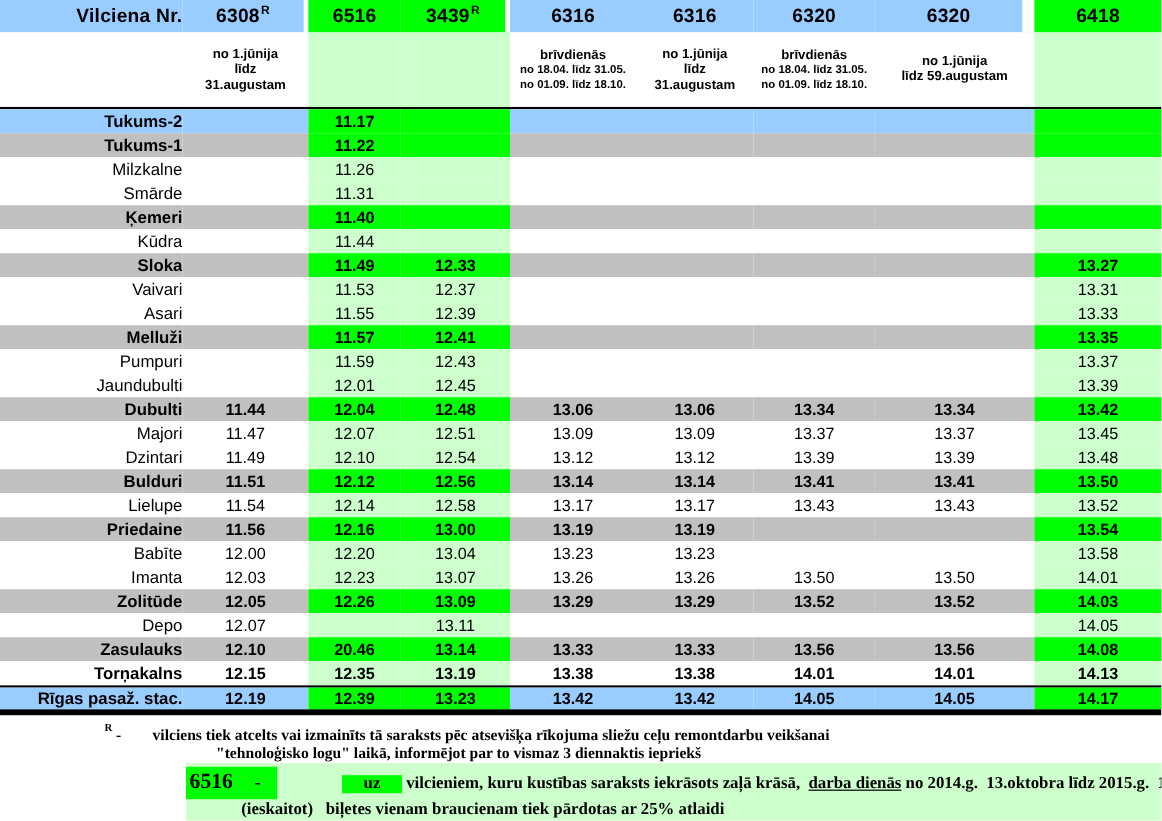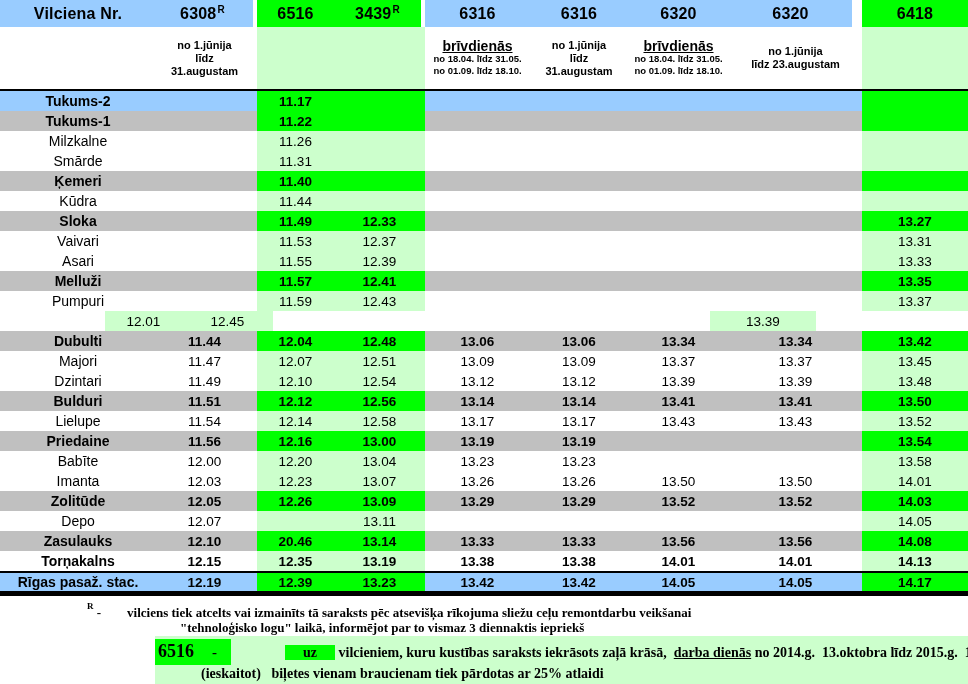--- a/index.html
+++ b/index.html
@@ -3,35 +3,35 @@
 <meta charset="utf-8">
 <style>
   *{box-sizing:border-box}
   html,body{margin:0;padding:0;background:#fff}
   body{width:968px;height:684px;font-family:"Liberation Sans",sans-serif;color:#000}
   .sheet{position:relative;width:968px;height:684px;background:#fff;overflow:hidden}
 
   .hrow{display:flex;height:27px}
   .subrow{display:flex;height:62px}
   .cell{flex:0 0 auto;display:flex;align-items:center;justify-content:center;overflow:hidden}
-  .cs{width:152px;justify-content:center;padding-left:4px}
+  .cs{width:152px;justify-content:flex-end;padding-left:4px}
   .c1{width:105px}.c2{width:77px}.c3{width:91px}.c4{width:105px}
   .c5{width:98px}.c6{width:101px}.c7{width:133px}.c8{width:106px}
 
   .hblue{background:#99CCFF}
   .hgreen{background:#00FF00}
   .hdr{font-weight:bold;font-size:16px;letter-spacing:.2px}
   .hdr sup{font-size:10px;font-weight:bold;line-height:0;margin-left:1px;position:relative;top:-4px}
   .gapR4{border-right:4px solid #fff}
   .gapR10{border-right:10px solid #fff}
 
   .sub-green{background:#CCFFCC}
   .sub-note{background:#fff;flex-direction:column;justify-content:center;text-align:center}
   .nt-big{font-size:11px;font-weight:bold;line-height:13px}
-  .nt-title{font-size:14px;font-weight:bold;text-decoration:underline;line-height:13px}
+  .nt-title{font-size:11px;font-weight:bold;line-height:13px}
   .nt-small{font-size:9.5px;font-weight:bold;line-height:12px}
 
   .divider{height:2px;background:#000}
   .row{display:flex;height:20px}
   .row .cell{font-size:13.5px}
   .row .st{font-size:14px}
   .topline{border-top:2px solid #000}
   .b .cell{font-weight:bold}
   .bg-blue{background:#99CCFF}
   .bg-grey{background:#C0C0C0}
@@ -113,21 +113,21 @@
         <div class="nt-big">līdz</div>
         <div class="nt-big">31.augustam</div>
       </div>
       <div class="cell sub-note c6">
         <div class="nt-title">brīvdienās</div>
         <div class="nt-small">no 18.04. līdz 31.05.</div>
         <div class="nt-small">no 01.09. līdz 18.10.</div>
       </div>
       <div class="cell sub-note c7">
         <div class="nt-big">no 1.jūnija</div>
-        <div class="nt-big">līdz 23.augustam</div>
+        <div class="nt-big">līdz 59.augustam</div>
       </div>
       <div class="cell c8 sub-green"></div>
     </div>
 
   <div class="divider"></div>
 
   <div id="rows">
       <div class="row b">
         <div class="cell st cs bg-blue">Tukums-2</div>
         <div class="cell c1 bg-blue"></div>
@@ -243,20 +243,21 @@
         <div class="cell c1 bg-white"></div>
         <div class="cell c2 lg">11.59</div>
         <div class="cell c3 lg">12.43</div>
         <div class="cell c4 bg-white"></div>
         <div class="cell c5 bg-white"></div>
         <div class="cell c6 bg-white"></div>
         <div class="cell c7 bg-white"></div>
         <div class="cell c8 lg">13.37</div>
       </div>
       <div class="row">
+        <div class="cell st cs bg-white">Jaundubulti</div>
         <div class="cell c1 bg-white"></div>
         <div class="cell c2 lg">12.01</div>
         <div class="cell c3 lg">12.45</div>
         <div class="cell c4 bg-white"></div>
         <div class="cell c5 bg-white"></div>
         <div class="cell c6 bg-white"></div>
         <div class="cell c7 bg-white"></div>
         <div class="cell c8 lg">13.39</div>
       </div>
       <div class="row b">

